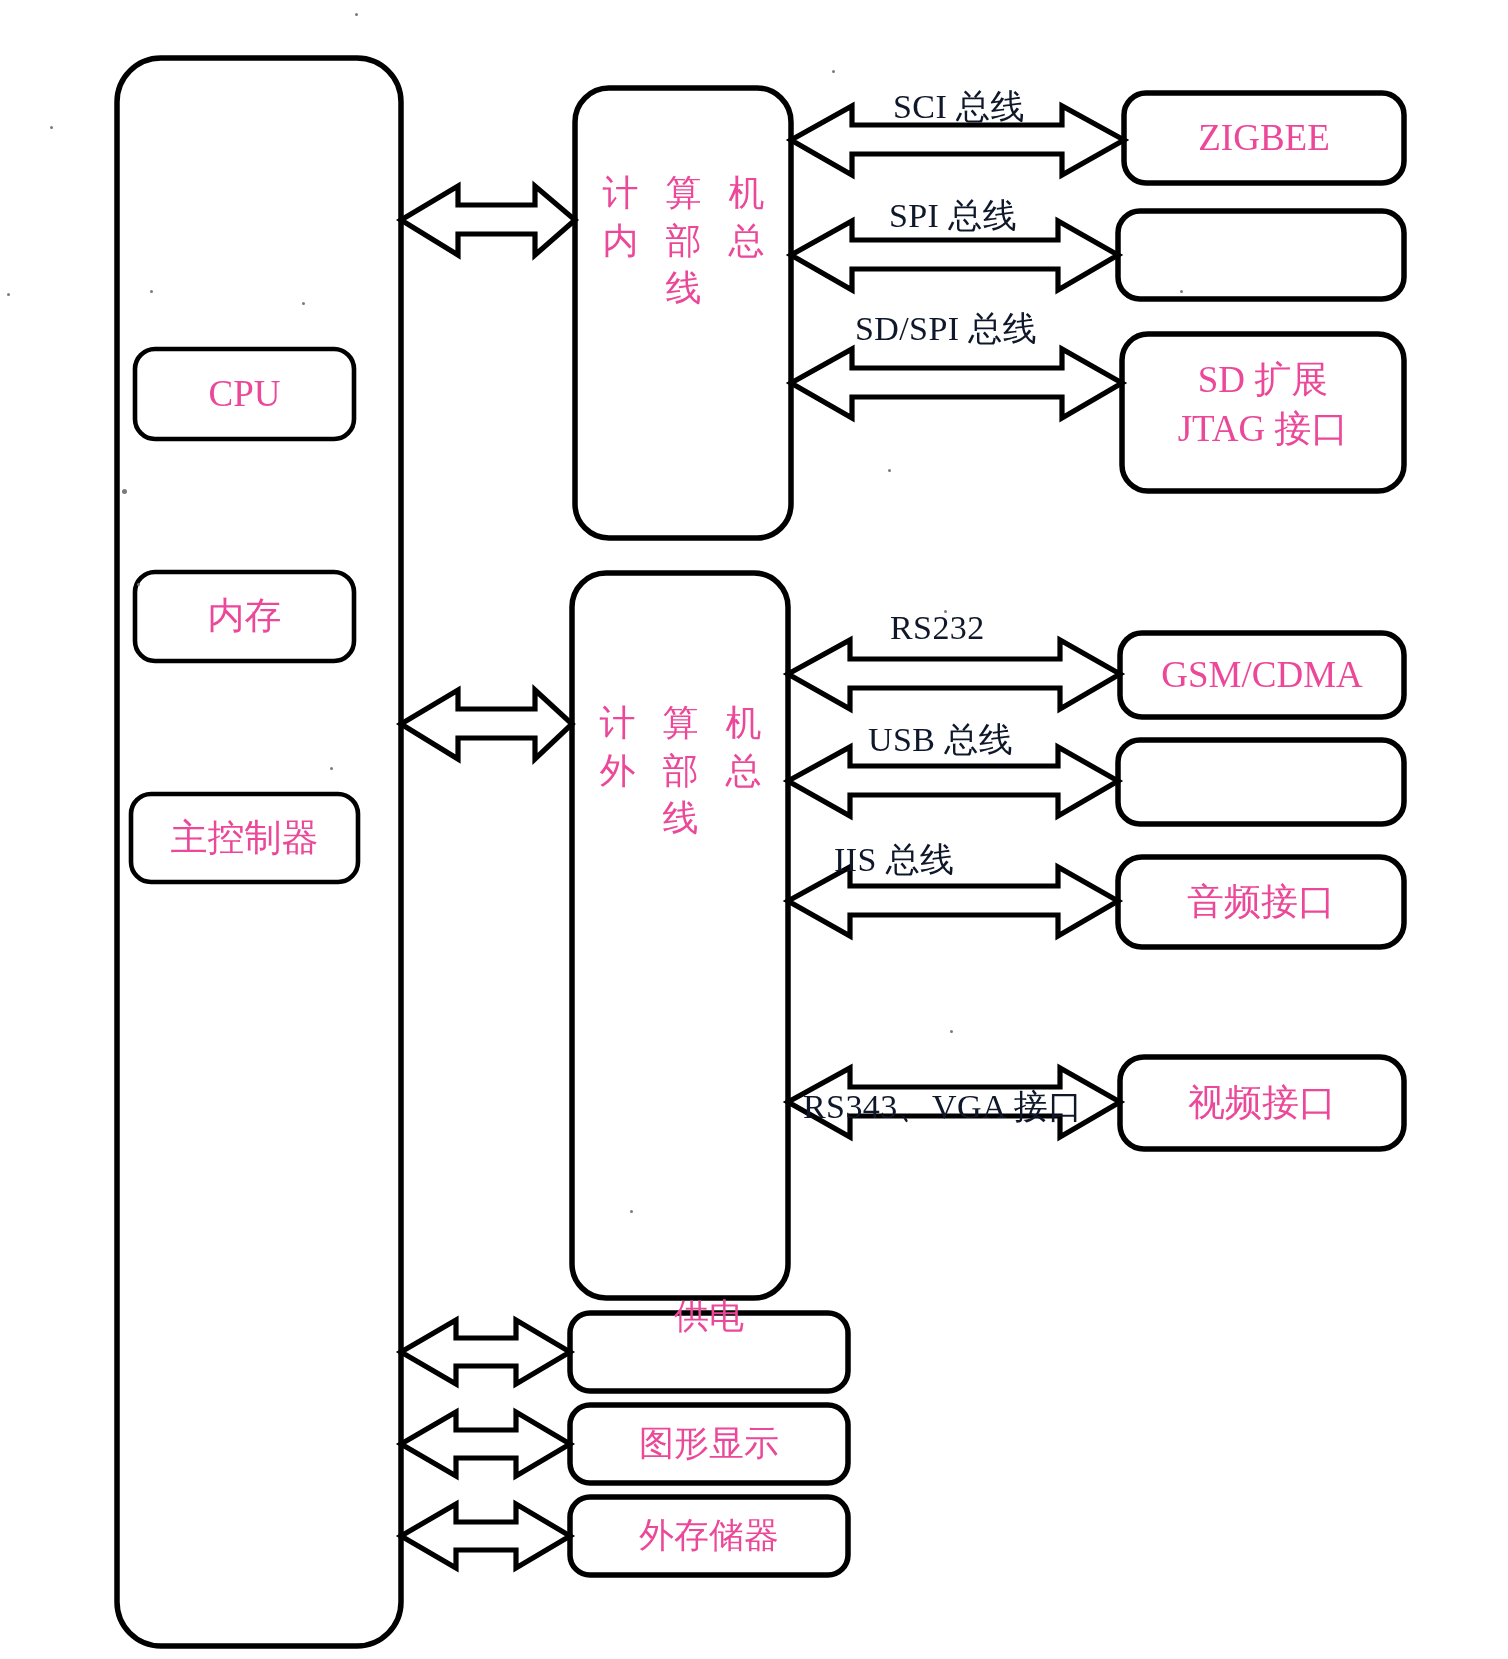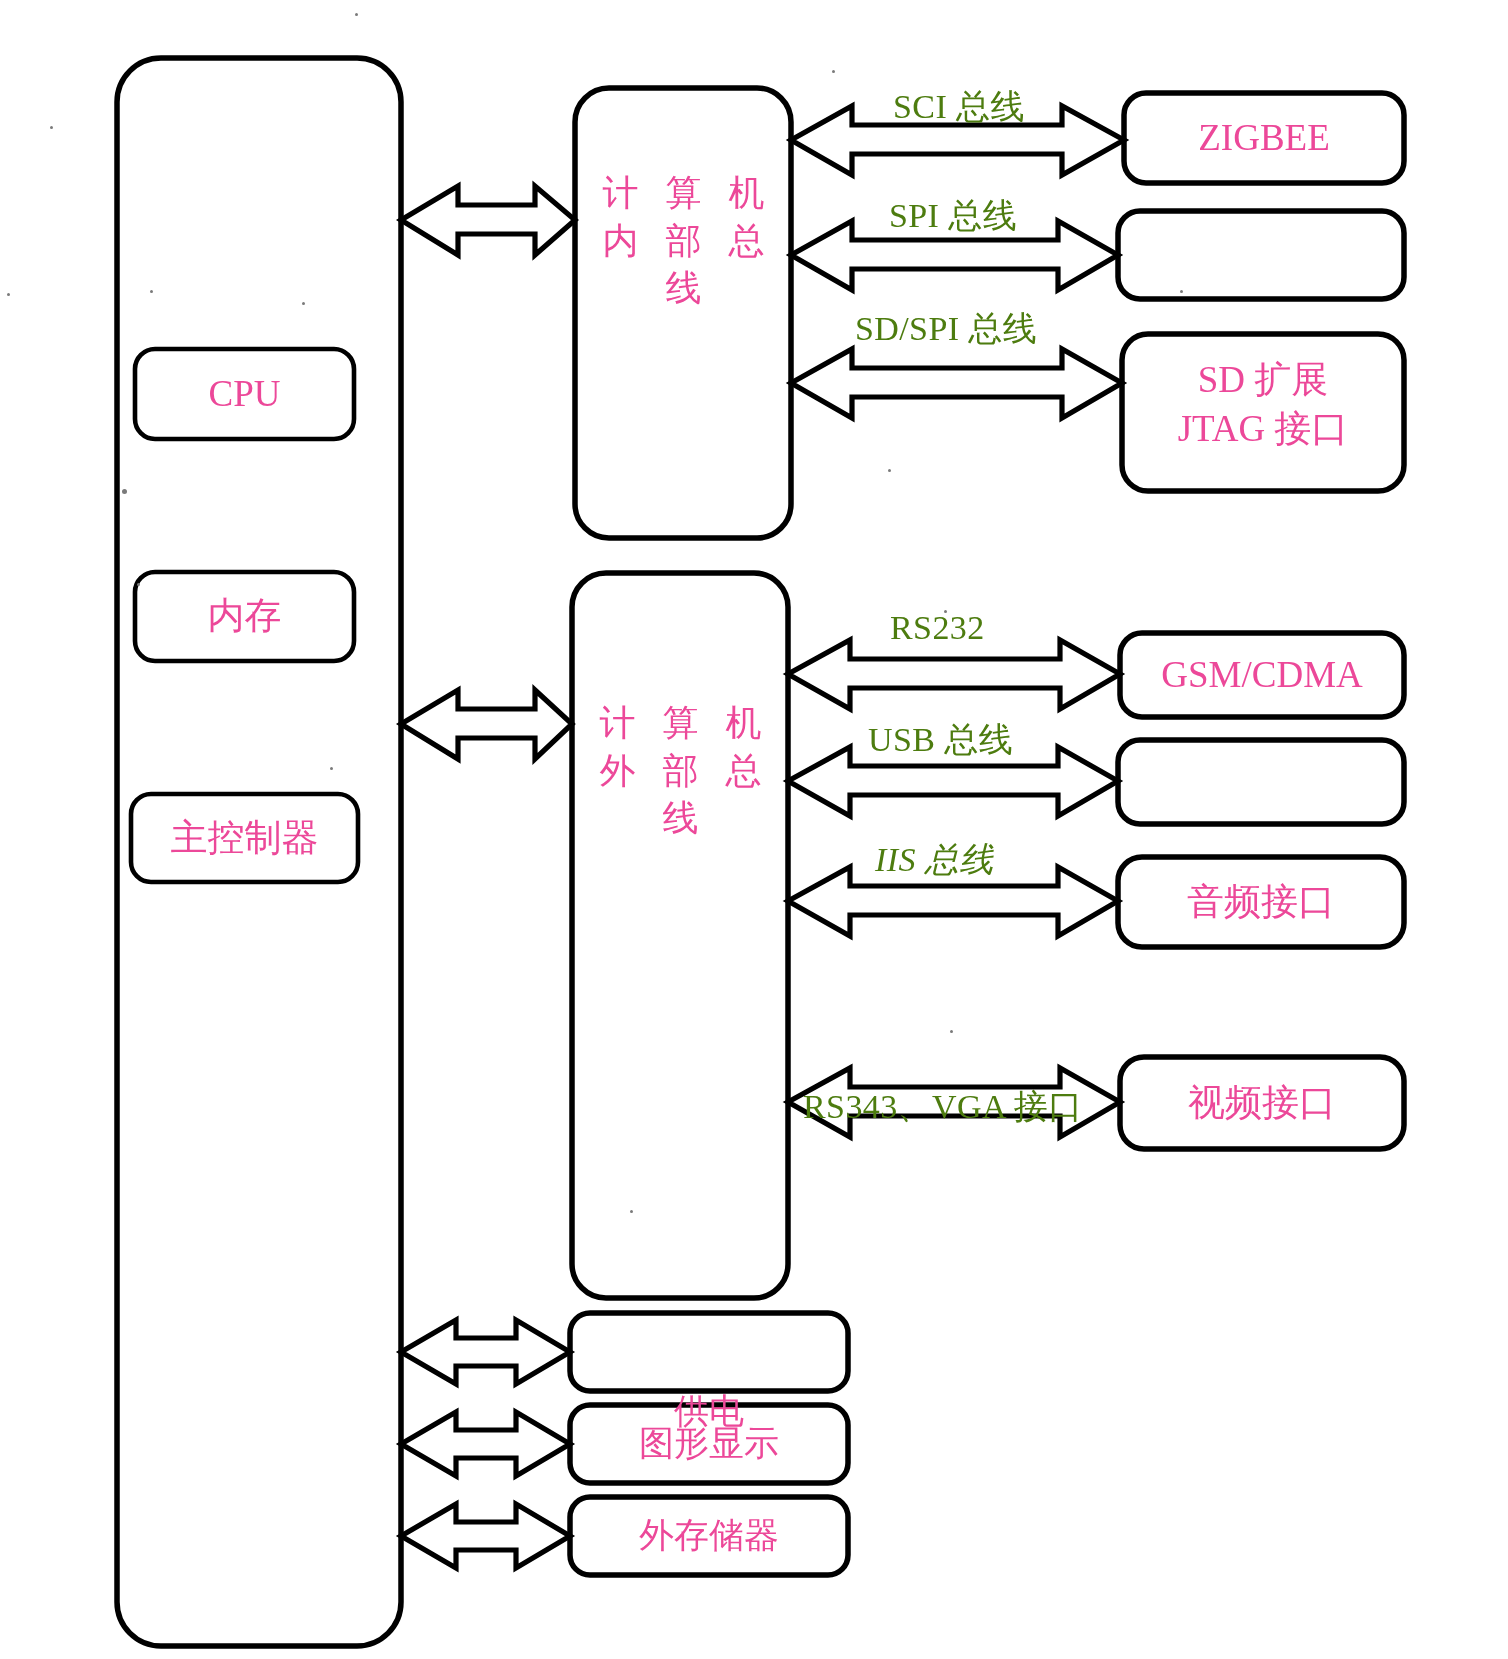--- a/index.html
+++ b/index.html
@@ -32,21 +32,21 @@
     box-sizing: border-box;
     z-index: 3;
     pointer-events: auto;
   }
   .node-lbl {
     display: block;
     width: 100%;
   }
   .bus-label {
     position: absolute;
-    color: #4d7c0f;
+    color: #0f172a;
     white-space: nowrap;
     z-index: 4;
     letter-spacing: 0.4px;
   }
   .f-big   { font-size: 37px; }
   .f-mid   { font-size: 35px; }
   .f-bus   { font-size: 34px; }
   .f-stack { font-size: 36px; letter-spacing: 9px; }
   .speck {
     position: absolute;
@@ -162,32 +162,32 @@
   <div class="node f-big" style="left:1120px; top:633px; width:284px; height:84px;">
     <span class="node-lbl">GSM/CDMA</span>
   </div>
   <div class="node f-big" style="left:1118px; top:857px; width:286px; height:90px;">
     <span class="node-lbl">音频接口</span>
   </div>
   <div class="node f-big" style="left:1120px; top:1057px; width:284px; height:92px;">
     <span class="node-lbl">视频接口</span>
   </div>
 
-  <div class="node f-mid" style="left:570px; top:1373px; width:278px; height:78px;">
+  <div class="node f-mid" style="left:570px; top:1278px; width:278px; height:78px;">
     <span class="node-lbl">供电</span>
   </div>
   <div class="node f-mid" style="left:570px; top:1405px; width:278px; height:78px;">
     <span class="node-lbl">图形显示</span>
   </div>
   <div class="node f-mid" style="left:570px; top:1497px; width:278px; height:78px;">
     <span class="node-lbl">外存储器</span>
   </div>
 
   <div class="bus-label f-bus" style="left:893px; top:84px;">SCI 总线</div>
   <div class="bus-label f-bus" style="left:889px; top:193px;">SPI 总线</div>
   <div class="bus-label f-bus" style="left:855px; top:306px;">SD/SPI 总线</div>
 
   <div class="bus-label f-bus" style="left:890px; top:609px;">RS232</div>
   <div class="bus-label f-bus" style="left:868px; top:717px;">USB 总线</div>
-  <div class="bus-label f-bus" style="left:875px; top:837px;font-style:italic;">IIS 总线</div>
+  <div class="bus-label f-bus" style="left:834px; top:837px;">IIS 总线</div>
   <div class="bus-label f-bus" style="left:803px; top:1084px;text-align:right;">RS343、VGA 接口</div>
 
 </div>
 
 </body></html>

